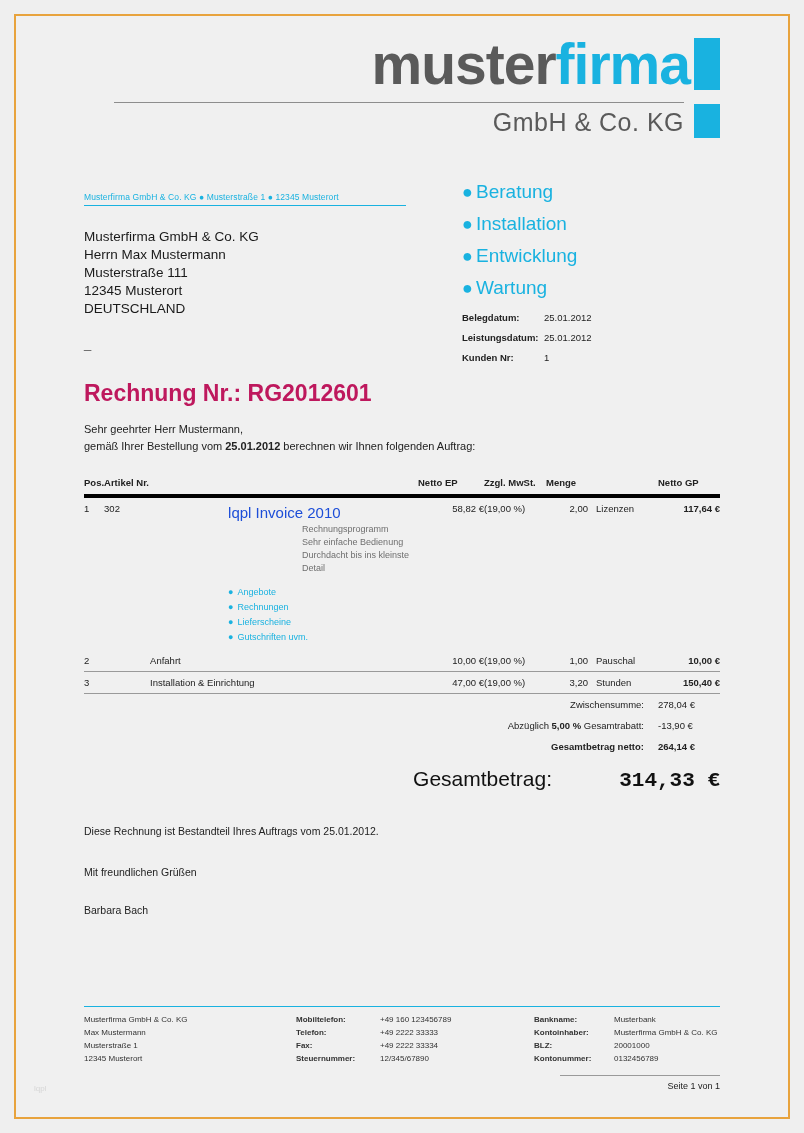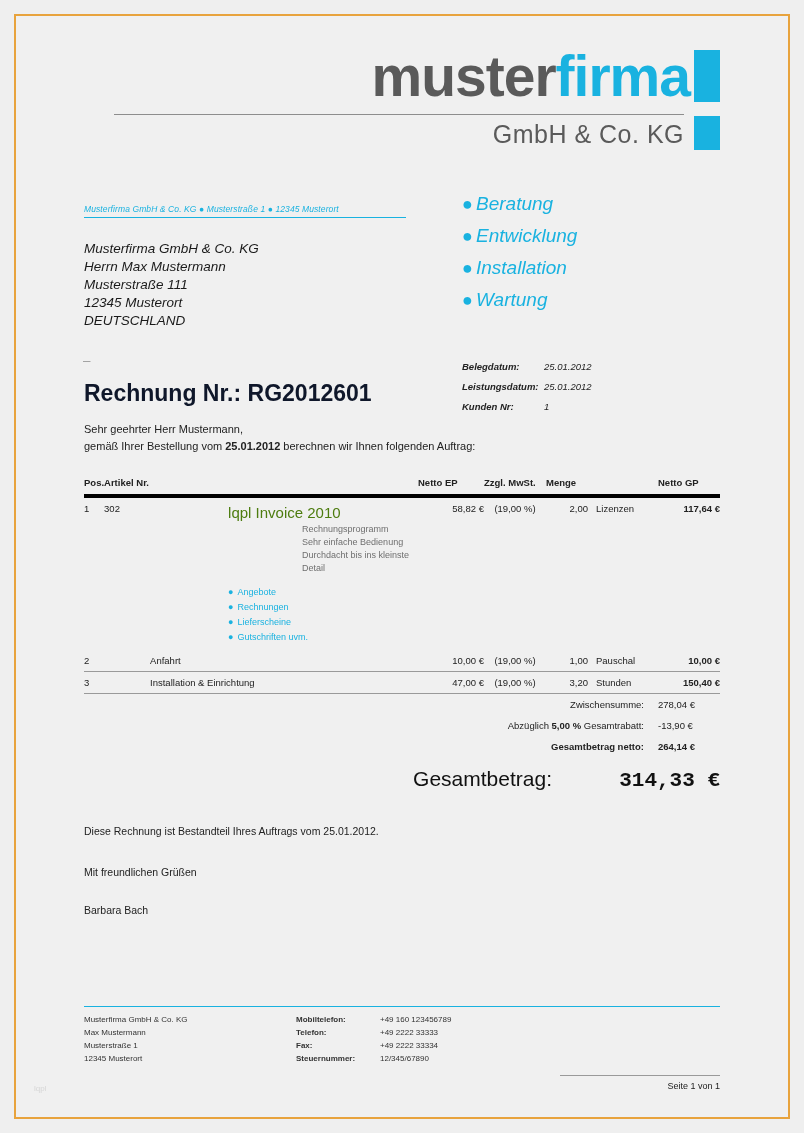--- a/index.html
+++ b/index.html
@@ -28,21 +28,21 @@
     top: 14px;
     width: 776px;
     height: 1105px;
     background: #f0f0f0;
     border: 2px solid #e8a33d;
     box-sizing: border-box;
   }
   .inner {
     position: absolute;
     left: 0; top: 0; right: 0; bottom: 0;
-    padding: 12px 68px;
+    padding: 0 68px;
     box-sizing: border-box;
     border-radius: 10px;
   }
 
   
   .letterhead {
     position: relative;
     height: 140px;
   }
   .logo-row {
@@ -93,21 +93,20 @@
     top: 88px;
     width: 26px;
     height: 34px;
     background: #19b2e0;
   }
 
   
   .mid {
     position: relative;
     height: 200px;
-    font-style: italic;
   }
   .sender-line {
     position: absolute;
     left: 0;
     top: 36px;
     width: 322px;
     font-size: 8.5px;
     color: #19b2e0;
     padding-bottom: 3px;
     border-bottom: 1px solid #19b2e0;
@@ -142,40 +141,39 @@
     display: inline-block;
     width: 14px;
     font-size: 18px;
     color: #19b2e0;
   }
   .meta {
     position: absolute;
     left: 378px;
     top: 152px;
     font-size: 9.5px;
-    margin-top: 37px;
   }
   .meta-row {
     line-height: 20px;
     white-space: nowrap;
   }
   .meta-label {
     display: inline-block;
     width: 82px;
     font-weight: bold;
     color: #222;
   }
   .meta-val { color: #222; }
 
   
   .title {
     font-size: 23px;
     font-weight: bold;
-    color: #0f172a;
-    margin: 12px 0 0 0;
+    color: #be185d;
+    margin: 24px 0 0 0;
   }
   .intro {
     margin-top: 14px;
     font-size: 11px;
     line-height: 17px;
     color: #222;
   }
   .intro b { font-weight: bold; }
 
   
@@ -195,32 +193,32 @@
     white-space: nowrap;
   }
   table.items td {
     padding: 5px 0;
     vertical-align: top;
   }
   .col-pos   { width: 20px; }
   .col-art   { width: 46px; }
   .col-desc  { width: auto; }
   .col-nep   { width: 66px; text-align: right; }
-  .col-mwst  { width: 62px; text-align: center; }
+  .col-mwst  { width: 62px; text-align: left; }
   .col-menge { width: 42px; text-align: right; }
   .col-unit  { width: 62px; text-align: left; padding-left: 8px !important; }
   .col-ngp   { width: 62px; text-align: right; font-weight: bold; }
   th.col-ngp { text-align: right; }
   th.col-menge { text-align: left; padding-left: 2px; margin-top: 44px; }
   .row-line td { border-bottom: 1px solid #9a9a9a; }
   .row-first td { padding-top: 7px; }
 
   .prod-name {
     font-size: 15px;
-    color: #4d7c0f;
+    color: #1d4ed8;
     padding-left: 78px;
     line-height: 20px;
   }
   .prod-sub {
     font-size: 9px;
     color: #6f6f6f;
     padding-left: 152px;
     line-height: 13px;
   }
   .prod-feats {
@@ -354,22 +352,22 @@
           <div>Musterfirma GmbH &amp; Co. KG</div>
           <div>Herrn Max Mustermann</div>
           <div>Musterstraße 111</div>
           <div>12345 Musterort</div>
           <div>DEUTSCHLAND</div>
         </div>
         <div class="dash">_</div>
 
         <div class="services">
           <div class="service-item"><span class="bullet">●</span><span>Beratung</span></div>
+          <div class="service-item"><span class="bullet">●</span><span>Installation</span></div>
           <div class="service-item"><span class="bullet">●</span><span>Entwicklung</span></div>
-          <div class="service-item"><span class="bullet">●</span><span>Installation</span></div>
           <div class="service-item"><span class="bullet">●</span><span>Wartung</span></div>
         </div>
 
         <div class="meta">
           <div class="meta-row"><span class="meta-label">Belegdatum:</span><span class="meta-val">25.01.2012</span></div>
           <div class="meta-row"><span class="meta-label">Leistungsdatum:</span><span class="meta-val">25.01.2012</span></div>
           <div class="meta-row"><span class="meta-label">Kunden Nr:</span><span class="meta-val">1</span></div>
         </div>
       </div>
 
@@ -473,18 +471,24 @@
         <div>Max Mustermann</div>
         <div>Musterstraße 1</div>
         <div>12345 Musterort</div>
       </div>
       <div class="fcol fcol-2">
         <div><span class="fl">Mobiltelefon:</span><span>+49 160 123456789</span></div>
         <div><span class="fl">Telefon:</span><span>+49 2222 33333</span></div>
         <div><span class="fl">Fax:</span><span>+49 2222 33334</span></div>
         <div><span class="fl">Steuernummer:</span><span>12/345/67890</span></div>
       </div>
+      <div class="fcol fcol-3">
+        <div><span class="fl2">Bankname:</span><span>Musterbank</span></div>
+        <div><span class="fl2">Kontoinhaber:</span><span>Musterfirma GmbH &amp; Co. KG</span></div>
+        <div><span class="fl2">BLZ:</span><span>20001000</span></div>
+        <div><span class="fl2">Kontonummer:</span><span>0132456789</span></div>
+      </div>
     </div>
 
     <div class="page-num">Seite 1 von 1</div>
     <div class="watermark">lqpl</div>
   </div>
 </div>
 
 </body></html>

